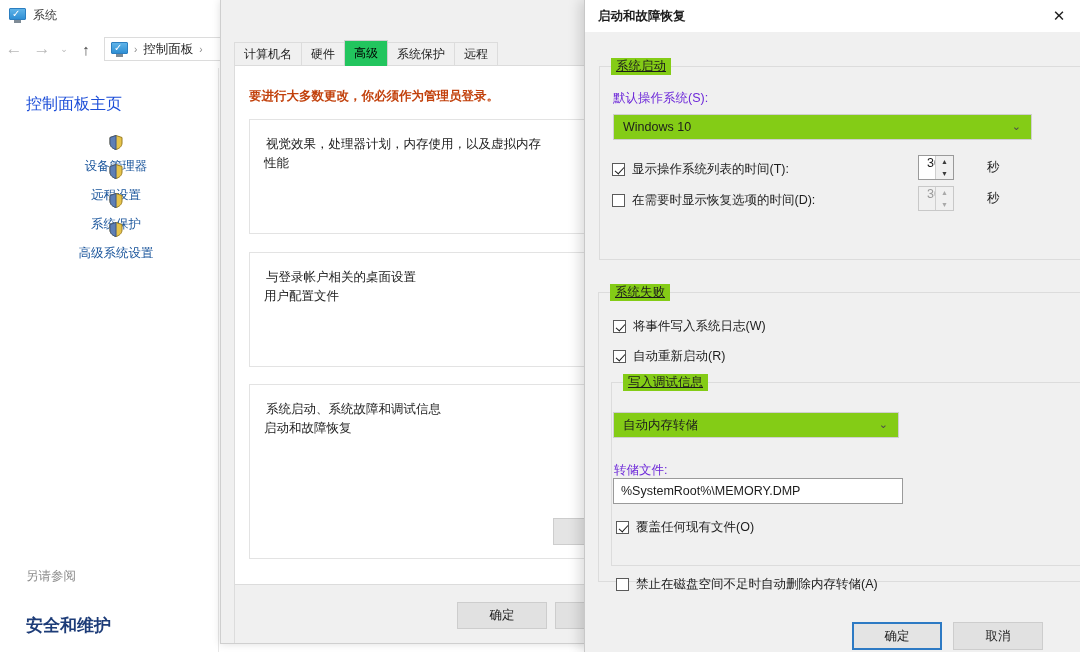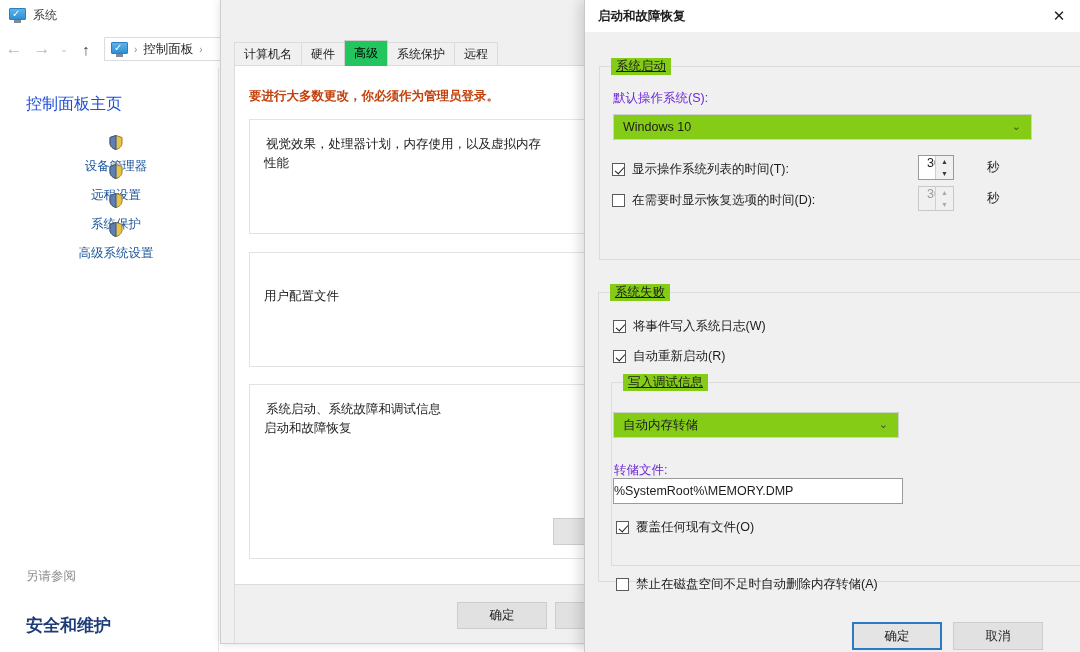--- a/index.html
+++ b/index.html
@@ -250,21 +250,21 @@
   .sec-label {
     position: absolute; font-size: 12.5px; color: #1c1c1c;
   }
   #sec-1 { left: 987px; top: 159px; }
   #sec-2 { left: 987px; top: 190px; }
 
   #dump-file-label { left: 614px; top: 462px; }
   #dump-file-input {
     position: absolute; left: 613px; top: 478px; width: 290px; height: 26px;
     background: #ffffff; border: 1px solid #9a9a9a;
-    display: flex; align-items: center; 
+    display: flex; align-items: center; padding-left: 7px;
     font-size: 12.5px; color: #1c1c1c;
   }
 
   .sd-btn {
     position: absolute; top: 622px; width: 90px; height: 28px;
     background: #e1e1e1; border: 1px solid #cdcdcd;
     font-size: 12.5px; color: #1c1c1c;
     display: flex; align-items: center; justify-content: center;
   }
   #sd-ok { left: 852px; border: 2px solid #2d7ac4; background: #e4e4e4; }
@@ -360,20 +360,21 @@
   <div id="sp-page">
     <div id="sp-note">要进行大多数更改，你必须作为管理员登录。</div>
 
     <div class="sp-group" id="grp-perf">
       <div class="sp-group-title">性能</div>
       <div class="sp-group-body">视觉效果，处理器计划，内存使用，以及虚拟内存</div>
     </div>
 
     <div class="sp-group" id="grp-profile">
       <div class="sp-group-title">用户配置文件</div>
+      <div class="sp-group-body">与登录帐户相关的桌面设置</div>
     </div>
 
     <div class="sp-group" id="grp-startup">
       <div class="sp-group-title">启动和故障恢复</div>
       <div class="sp-group-body">系统启动、系统故障和调试信息</div>
     </div>
 
     <div id="sp-settings-btn"></div>
   </div>
 

